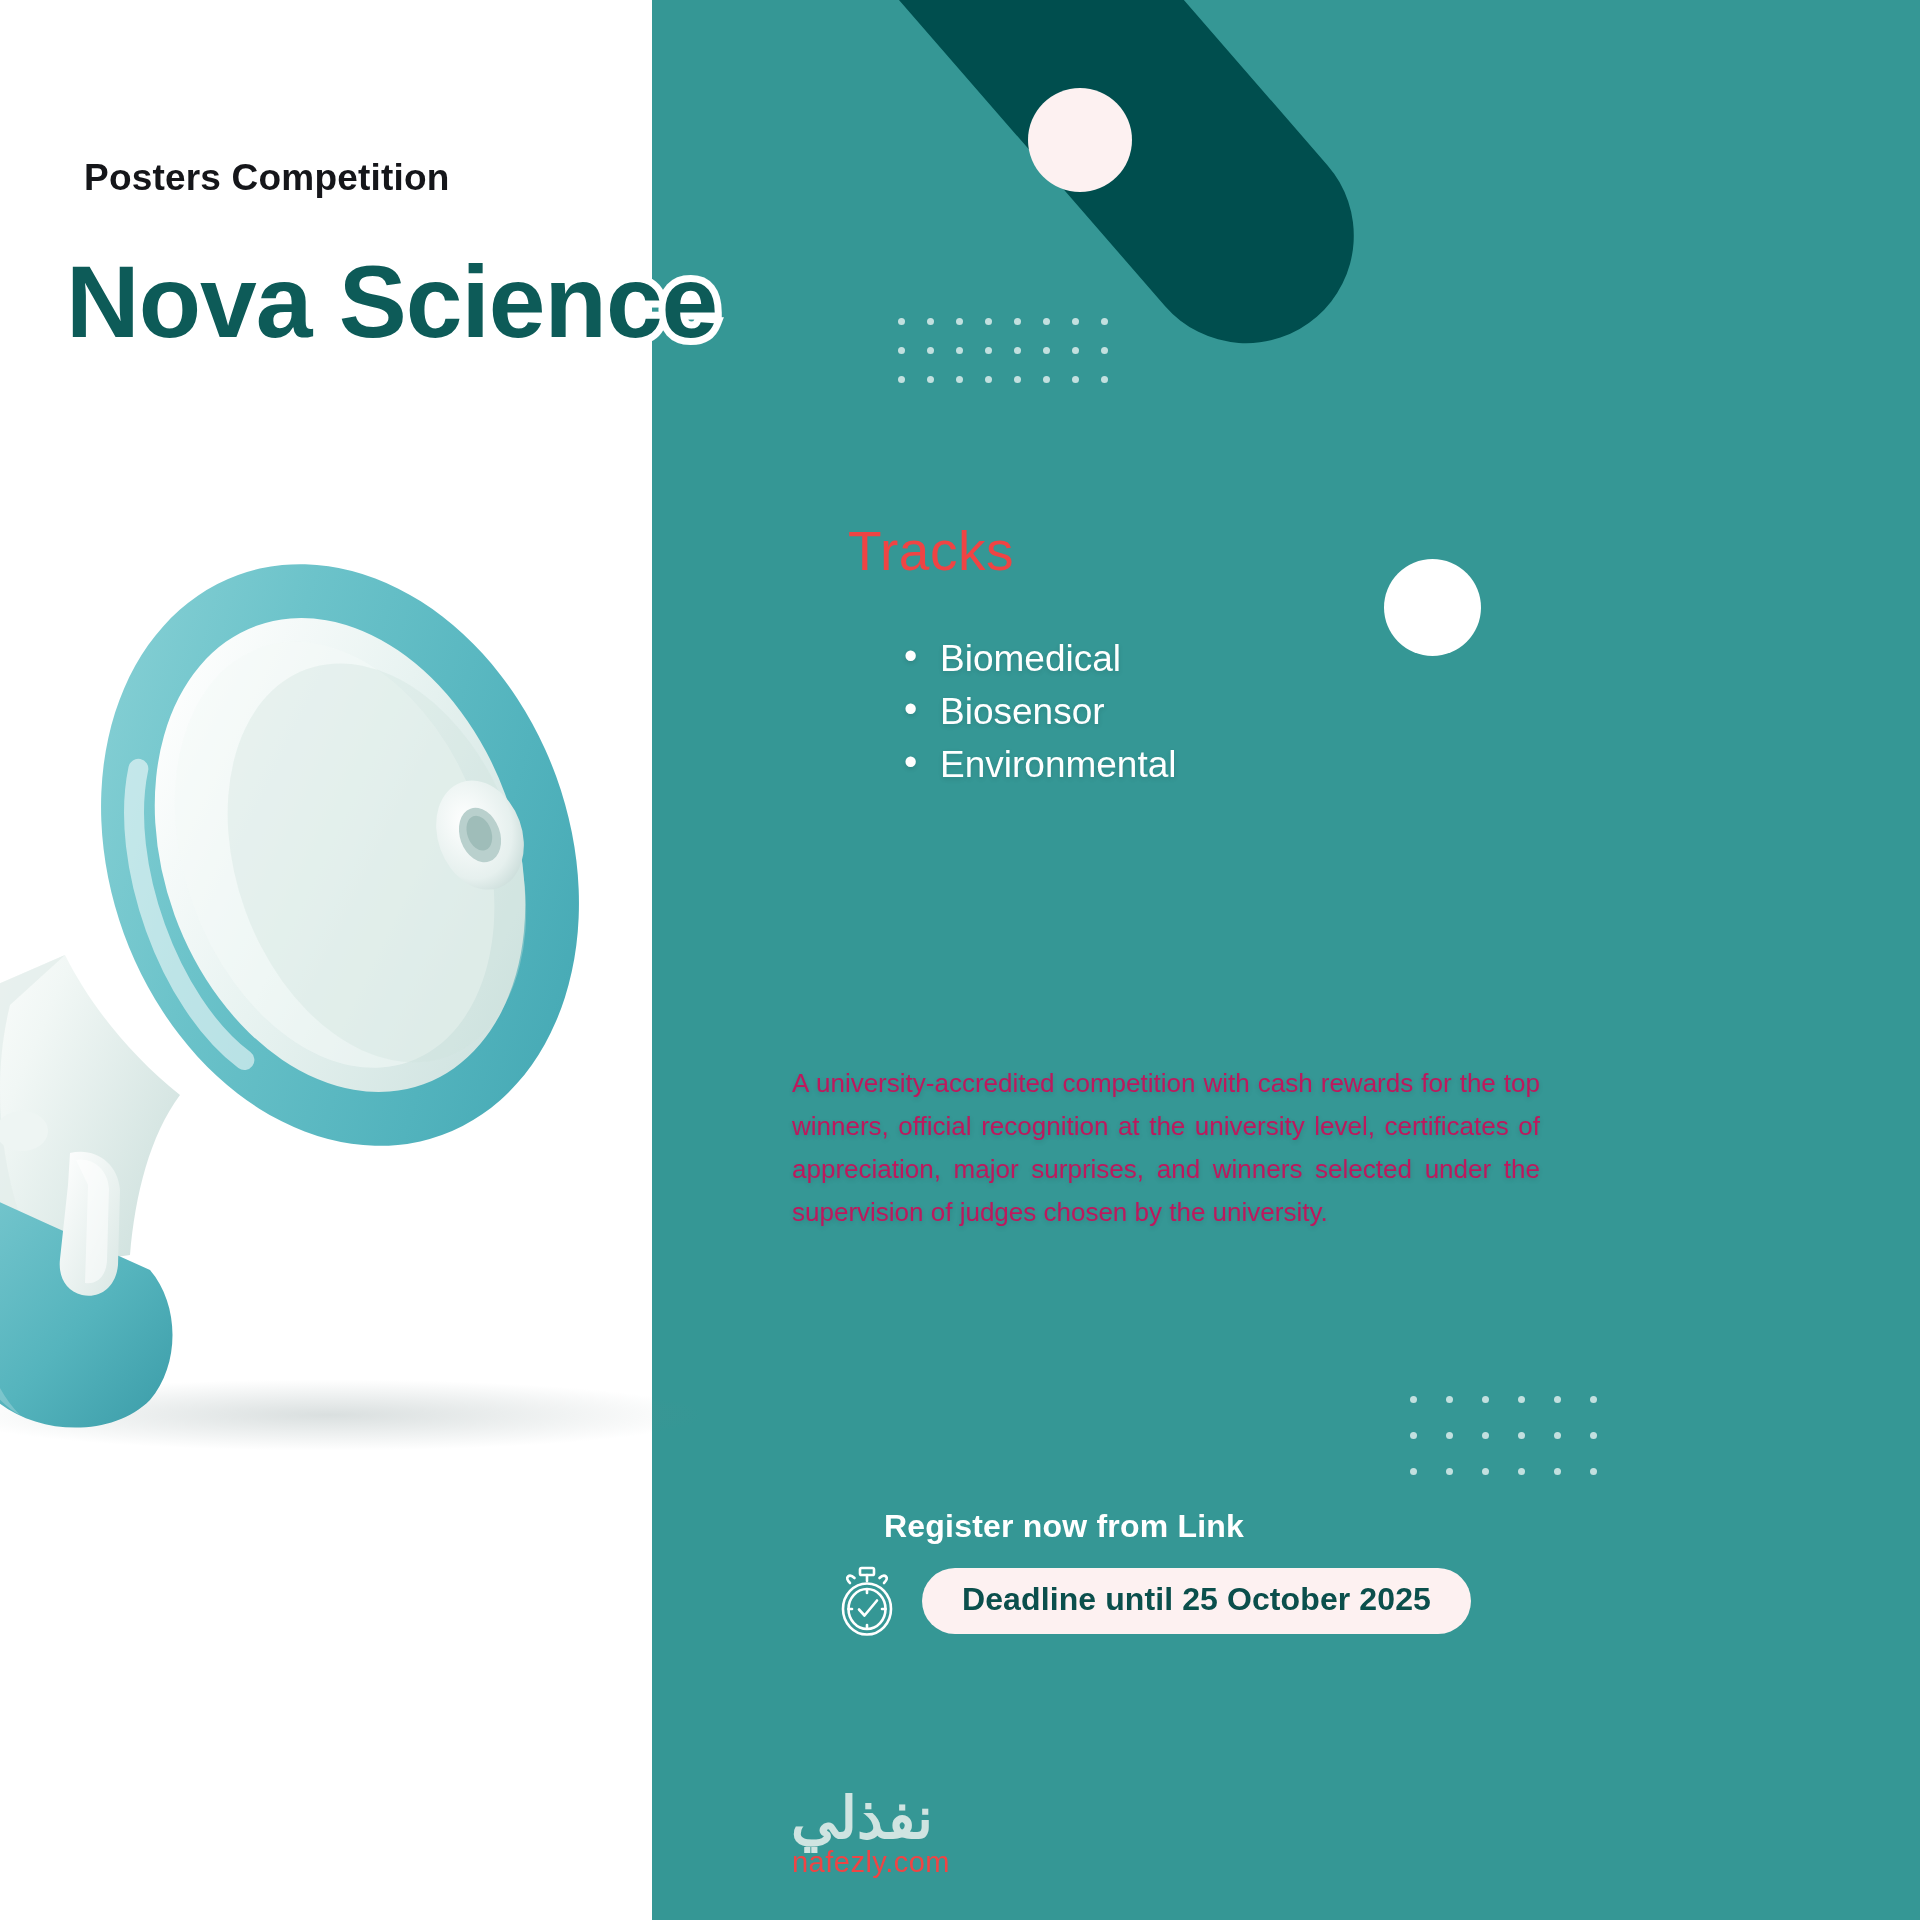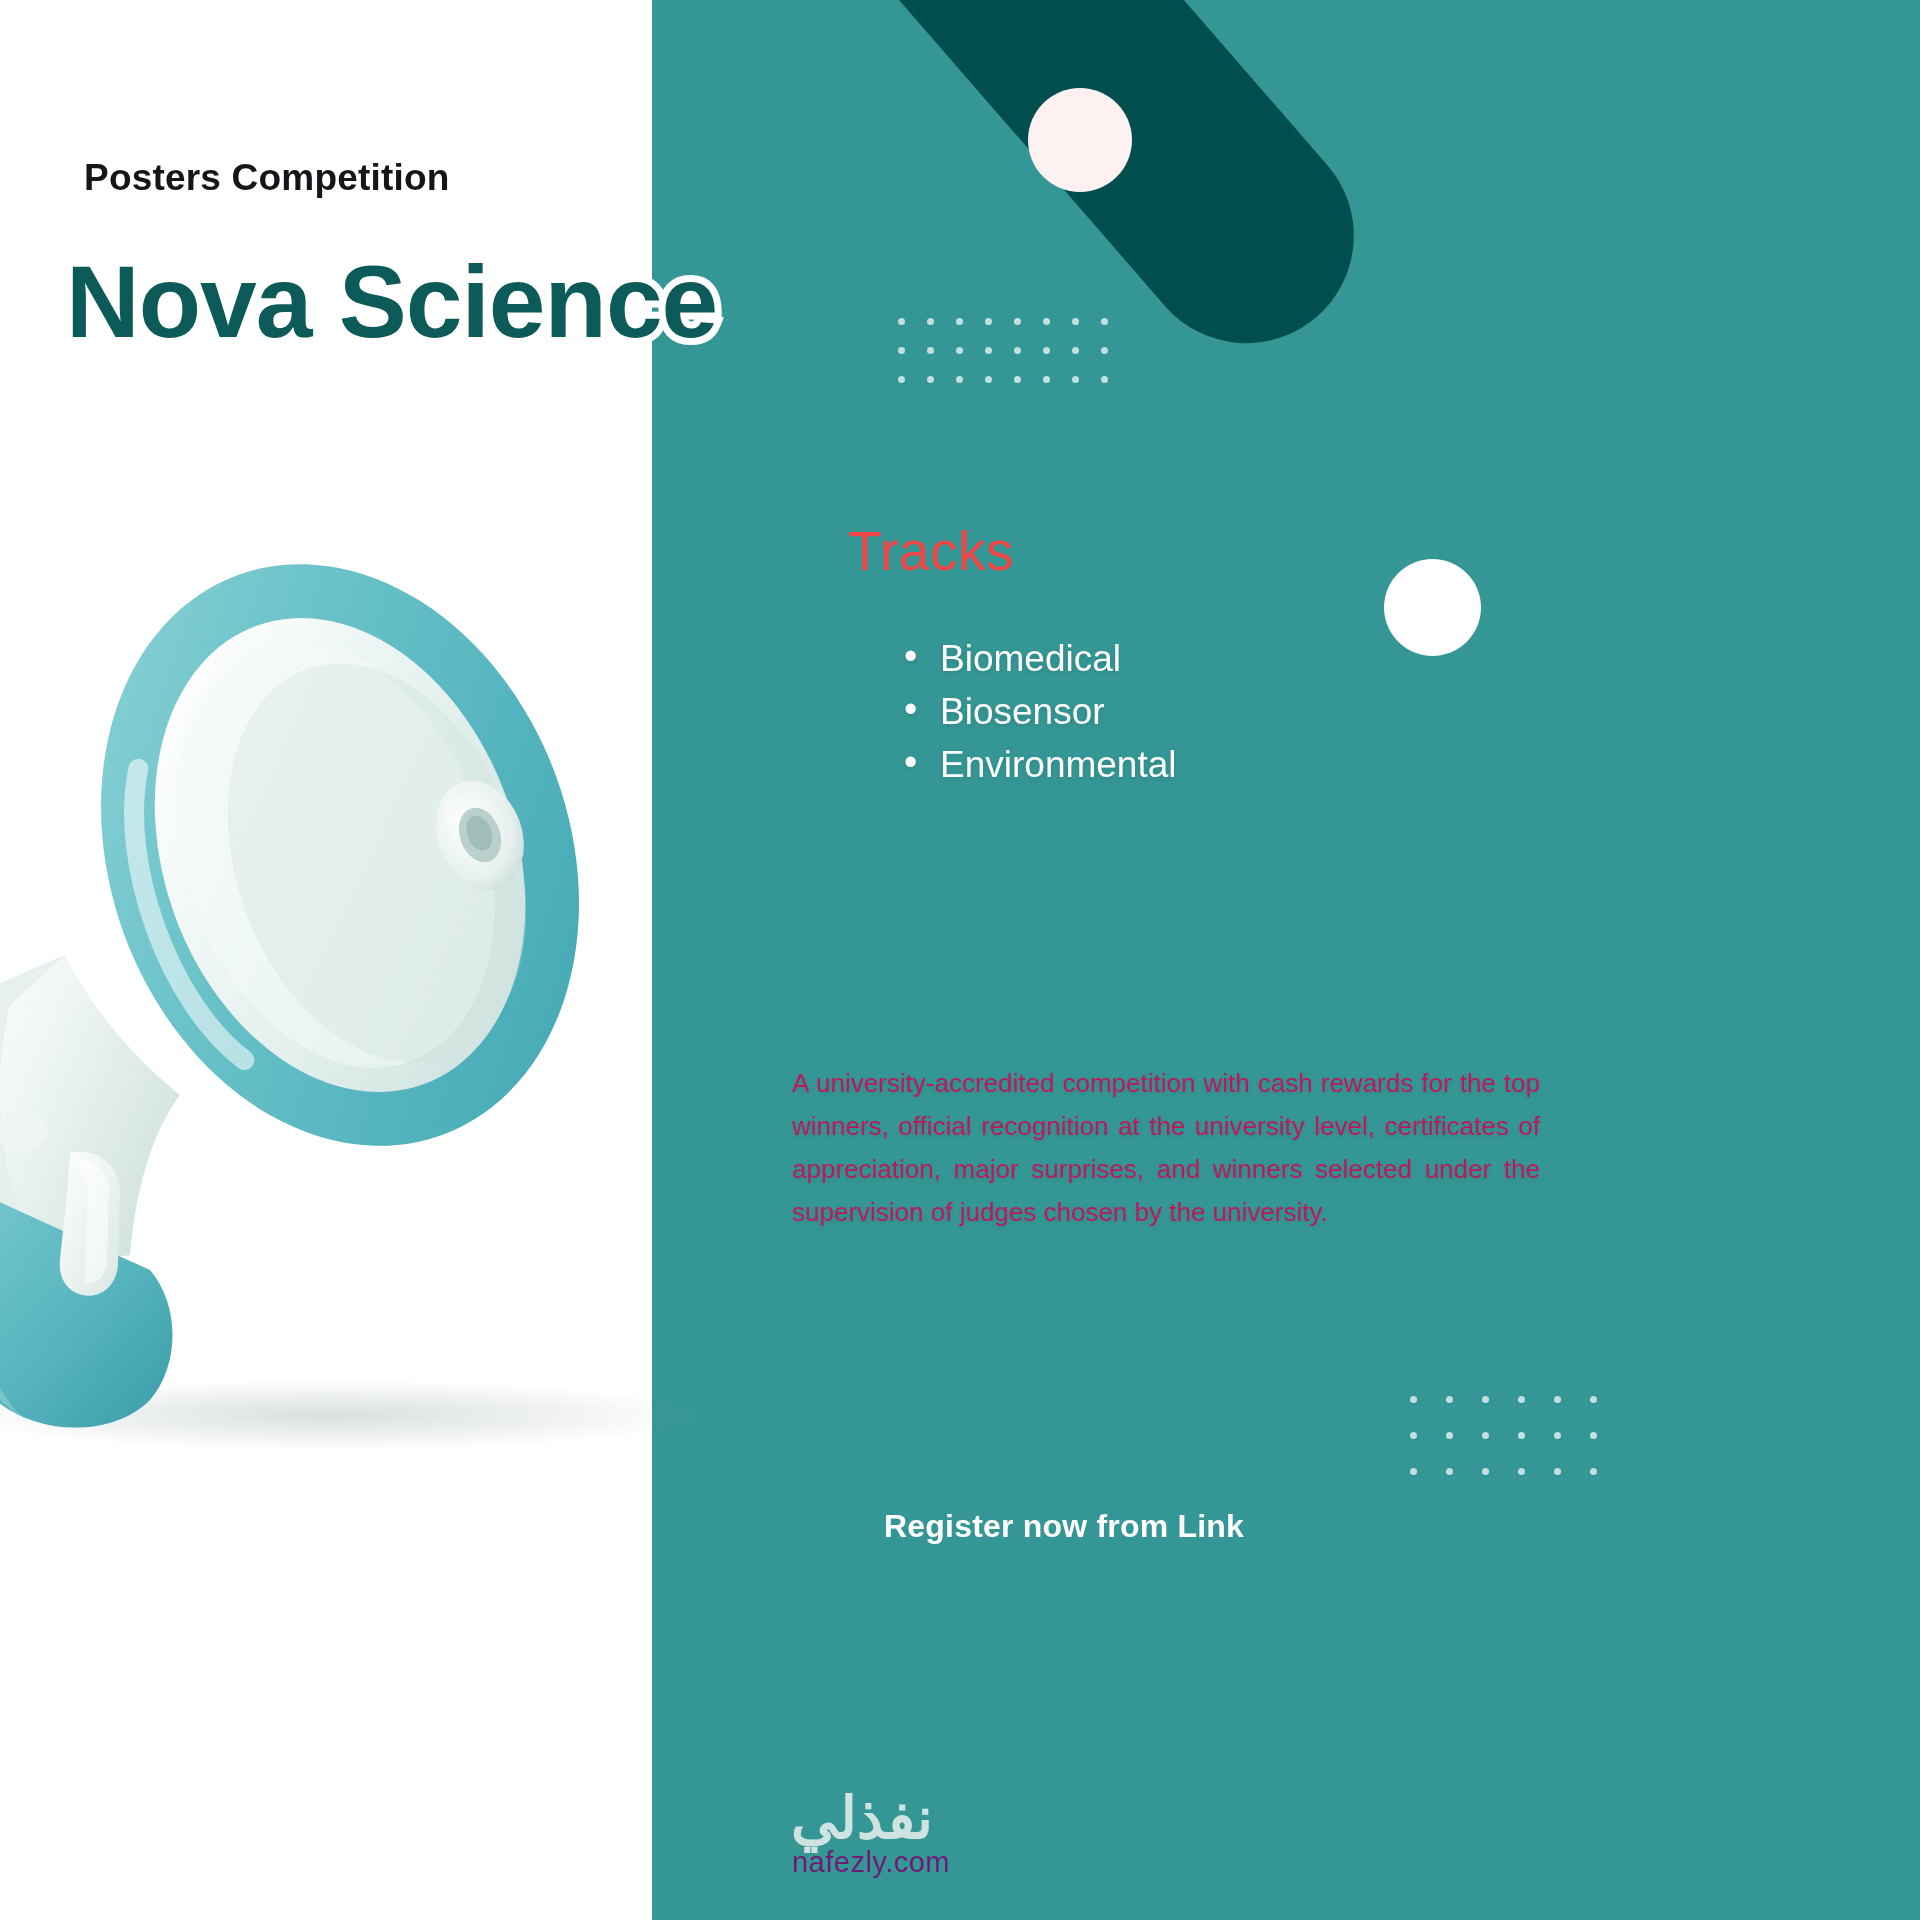--- a/index.html
+++ b/index.html
@@ -136,21 +136,21 @@
   
   .watermark {
     position:absolute; left:652px; top:1786px; width:420px;
     text-align:center; z-index:9;
   }
   .watermark-ar {
     font-size:58px; font-weight:bold; color:#cfe4e1;
     line-height:64px; direction:rtl;
   }
   .watermark-en {
-    font-size:29px; color:#701a75; letter-spacing:0.5px;
+    font-size:29px; color:#ef4444; letter-spacing:0.5px;
     margin-top:-4px;
     padding-left:18px;
   }
 
   
   .mega-shadow {
     position:absolute; left:-40px; top:1380px;
     width:740px; height:70px;
     background:radial-gradient(ellipse at 50% 50%, rgba(120,140,140,0.28) 0%, rgba(255,255,255,0) 72%);
     z-index:3;
@@ -304,19 +304,37 @@
   <ul class="tracks-list">
     <li>Biomedical</li>
     <li>Biosensor</li>
     <li>Environmental</li>
   </ul>
 
   <p class="body-copy">A university-accredited competition with cash rewards for the top winners, official recognition at the university level, certificates of appreciation, major surprises, and winners selected under the supervision of judges chosen by the university.</p>
 
   <div class="register-line">Register now from Link</div>
 
+  <div class="deadline-row">
+    <svg class="stopwatch-icon" viewBox="0 0 62 70" xmlns="http://www.w3.org/2000/svg">
+      <g fill="none" stroke="#ffffff" stroke-width="2.6" stroke-linecap="round" stroke-linejoin="round">
+        <rect x="24" y="2" width="14" height="7" rx="1.6"></rect>
+        <path d="M31 9 v6"></path>
+        <path d="M14 17 C11 14 10.5 12 12 10.5 C13.5 9 16 9.5 18.5 12"></path>
+        <path d="M48 17 C51 14 51.5 12 50 10.5 C48.5 9 46 9.5 43.5 12"></path>
+        <ellipse cx="31" cy="43" rx="24" ry="25.5"></ellipse>
+        <ellipse cx="31" cy="43" rx="18.5" ry="20"></ellipse>
+        <path d="M31 23.5 v3.5"></path>
+        <path d="M31 59 v3.5"></path>
+        <path d="M12.5 43 h3.5"></path>
+        <path d="M46 43 h3.5"></path>
+        <path d="M23 43.5 l5.5 6 L41 34.5"></path>
+      </g>
+    </svg>
+    <div class="deadline-pill">Deadline until 25 October 2025</div>
+  </div>
 
   <div class="watermark">
     <div class="watermark-ar">نفذلي</div>
     <div class="watermark-en">nafezly.com</div>
   </div>
 
 </div>
 
 </body></html>

